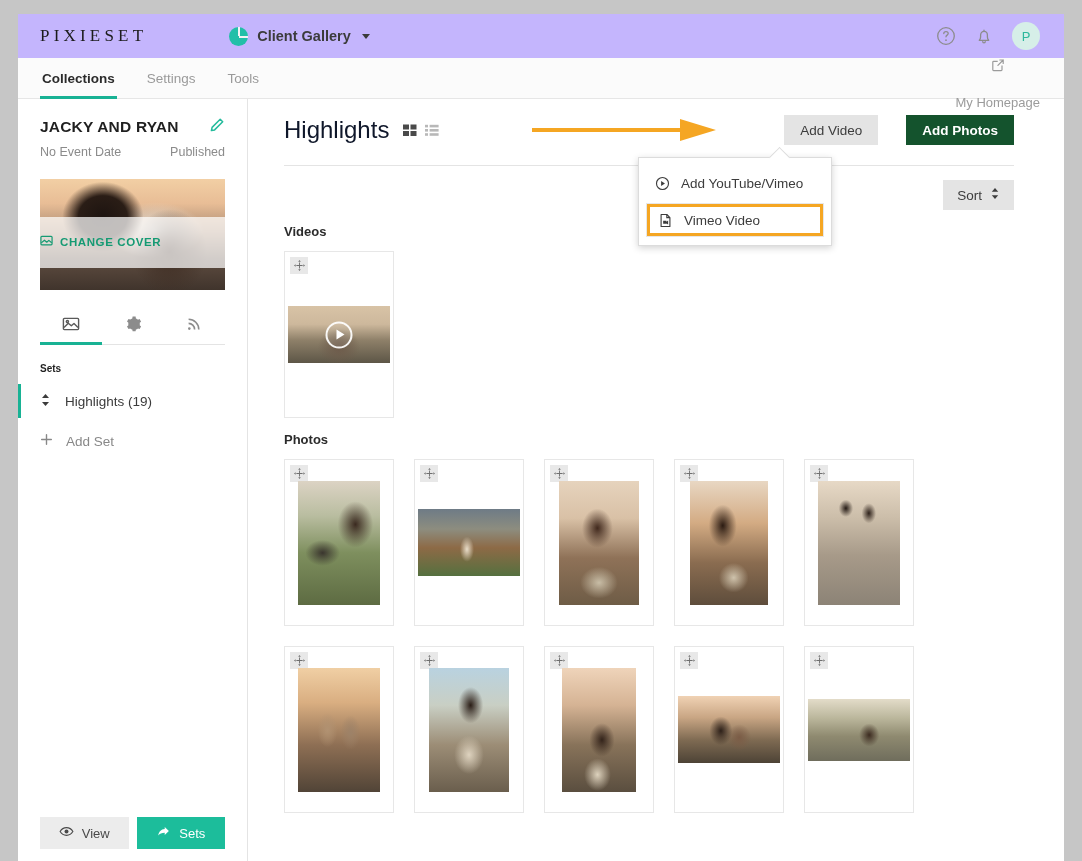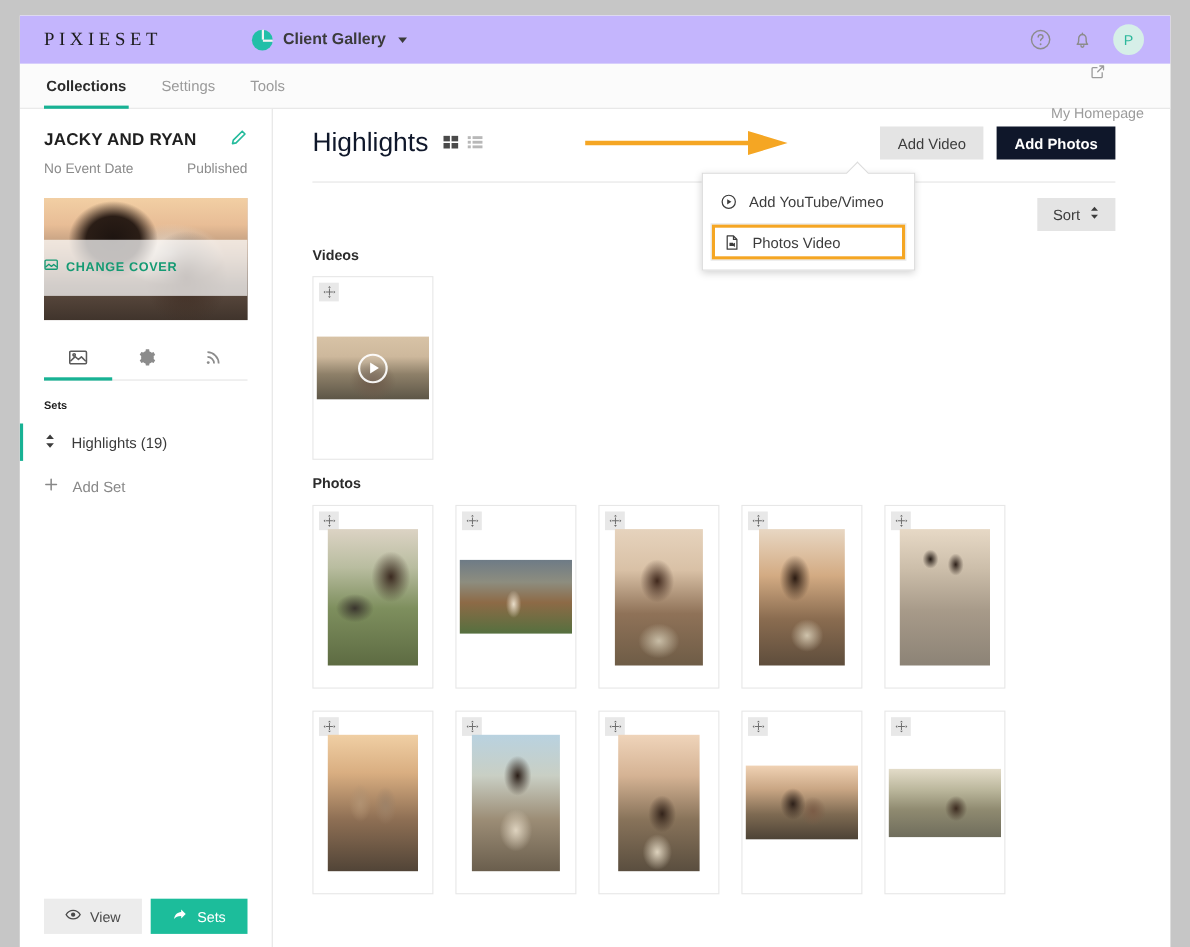--- a/index.html
+++ b/index.html
@@ -199,23 +199,24 @@
   }
   .page-title { font-size: 24px; color: #0f172a; font-weight: normal; }
   .view-toggles { display: flex; align-items: center; gap: 7px; margin-left: 14px; margin-top: 4px; }
   .head-actions { margin-left: auto; display: flex; align-items: center; gap: 12px; }
   .btn-add-video {
     background: #e4e4e4; color: #3c3c3c; font-size: 13.5px;
     padding: 0 16px; height: 30px; display: flex; align-items: center;
     cursor: pointer;
   }
   .btn-add-photos {
-    background: #0f172a; color: #fff; font-size: 13.5px; font-weight: bold;
+    background: #14532d; color: #fff; font-size: 13.5px; font-weight: bold;
     padding: 0 16px; height: 30px; display: flex; align-items: center;
     cursor: pointer;
+    margin-left: 16px;
   }
   .arrow-annot {
     position: absolute; left: 282px; top: 17px;
     width: 190px; height: 28px;
     pointer-events: none;
   }
 
   .sort-row { display: flex; justify-content: flex-end; margin-top: 14px; }
   .btn-sort {
     background: #e4e4e4; color: #3c3c3c; font-size: 13.5px;
@@ -482,21 +483,21 @@
           <span>Add YouTube/Vimeo</span>
         </div>
         <div class="dd-item highlighted">
           <span class="dd-icon">
             <svg width="15" height="15" viewBox="0 0 16 16" fill="none" stroke="#3c3c3c" stroke-width="1.2">
               <path d="M3.3 1.6h6.1l3.3 3.3v9.5H3.3z" stroke-linejoin="round"></path>
               <path d="M9.4 1.6v3.3h3.3"></path>
               <path d="M5.5 8.3h3.4v3.1H5.5zM8.9 9.2l1.9-1.1v4.2l-1.9-1.2z" fill="#3c3c3c" stroke="none"></path>
             </svg>
           </span>
-          <span>Photos Video</span>
+          <span>Vimeo Video</span>
         </div>
       </div>
 
       <div class="sort-row">
         <div class="btn-sort">
           <span>Sort</span>
           <span>
             <svg width="10" height="13" viewBox="0 0 11 14" fill="#3c3c3c">
               <path d="M5.5 1 9 5H2z"></path>
                 <path d="M5.5 13 2 9h7z"></path>

